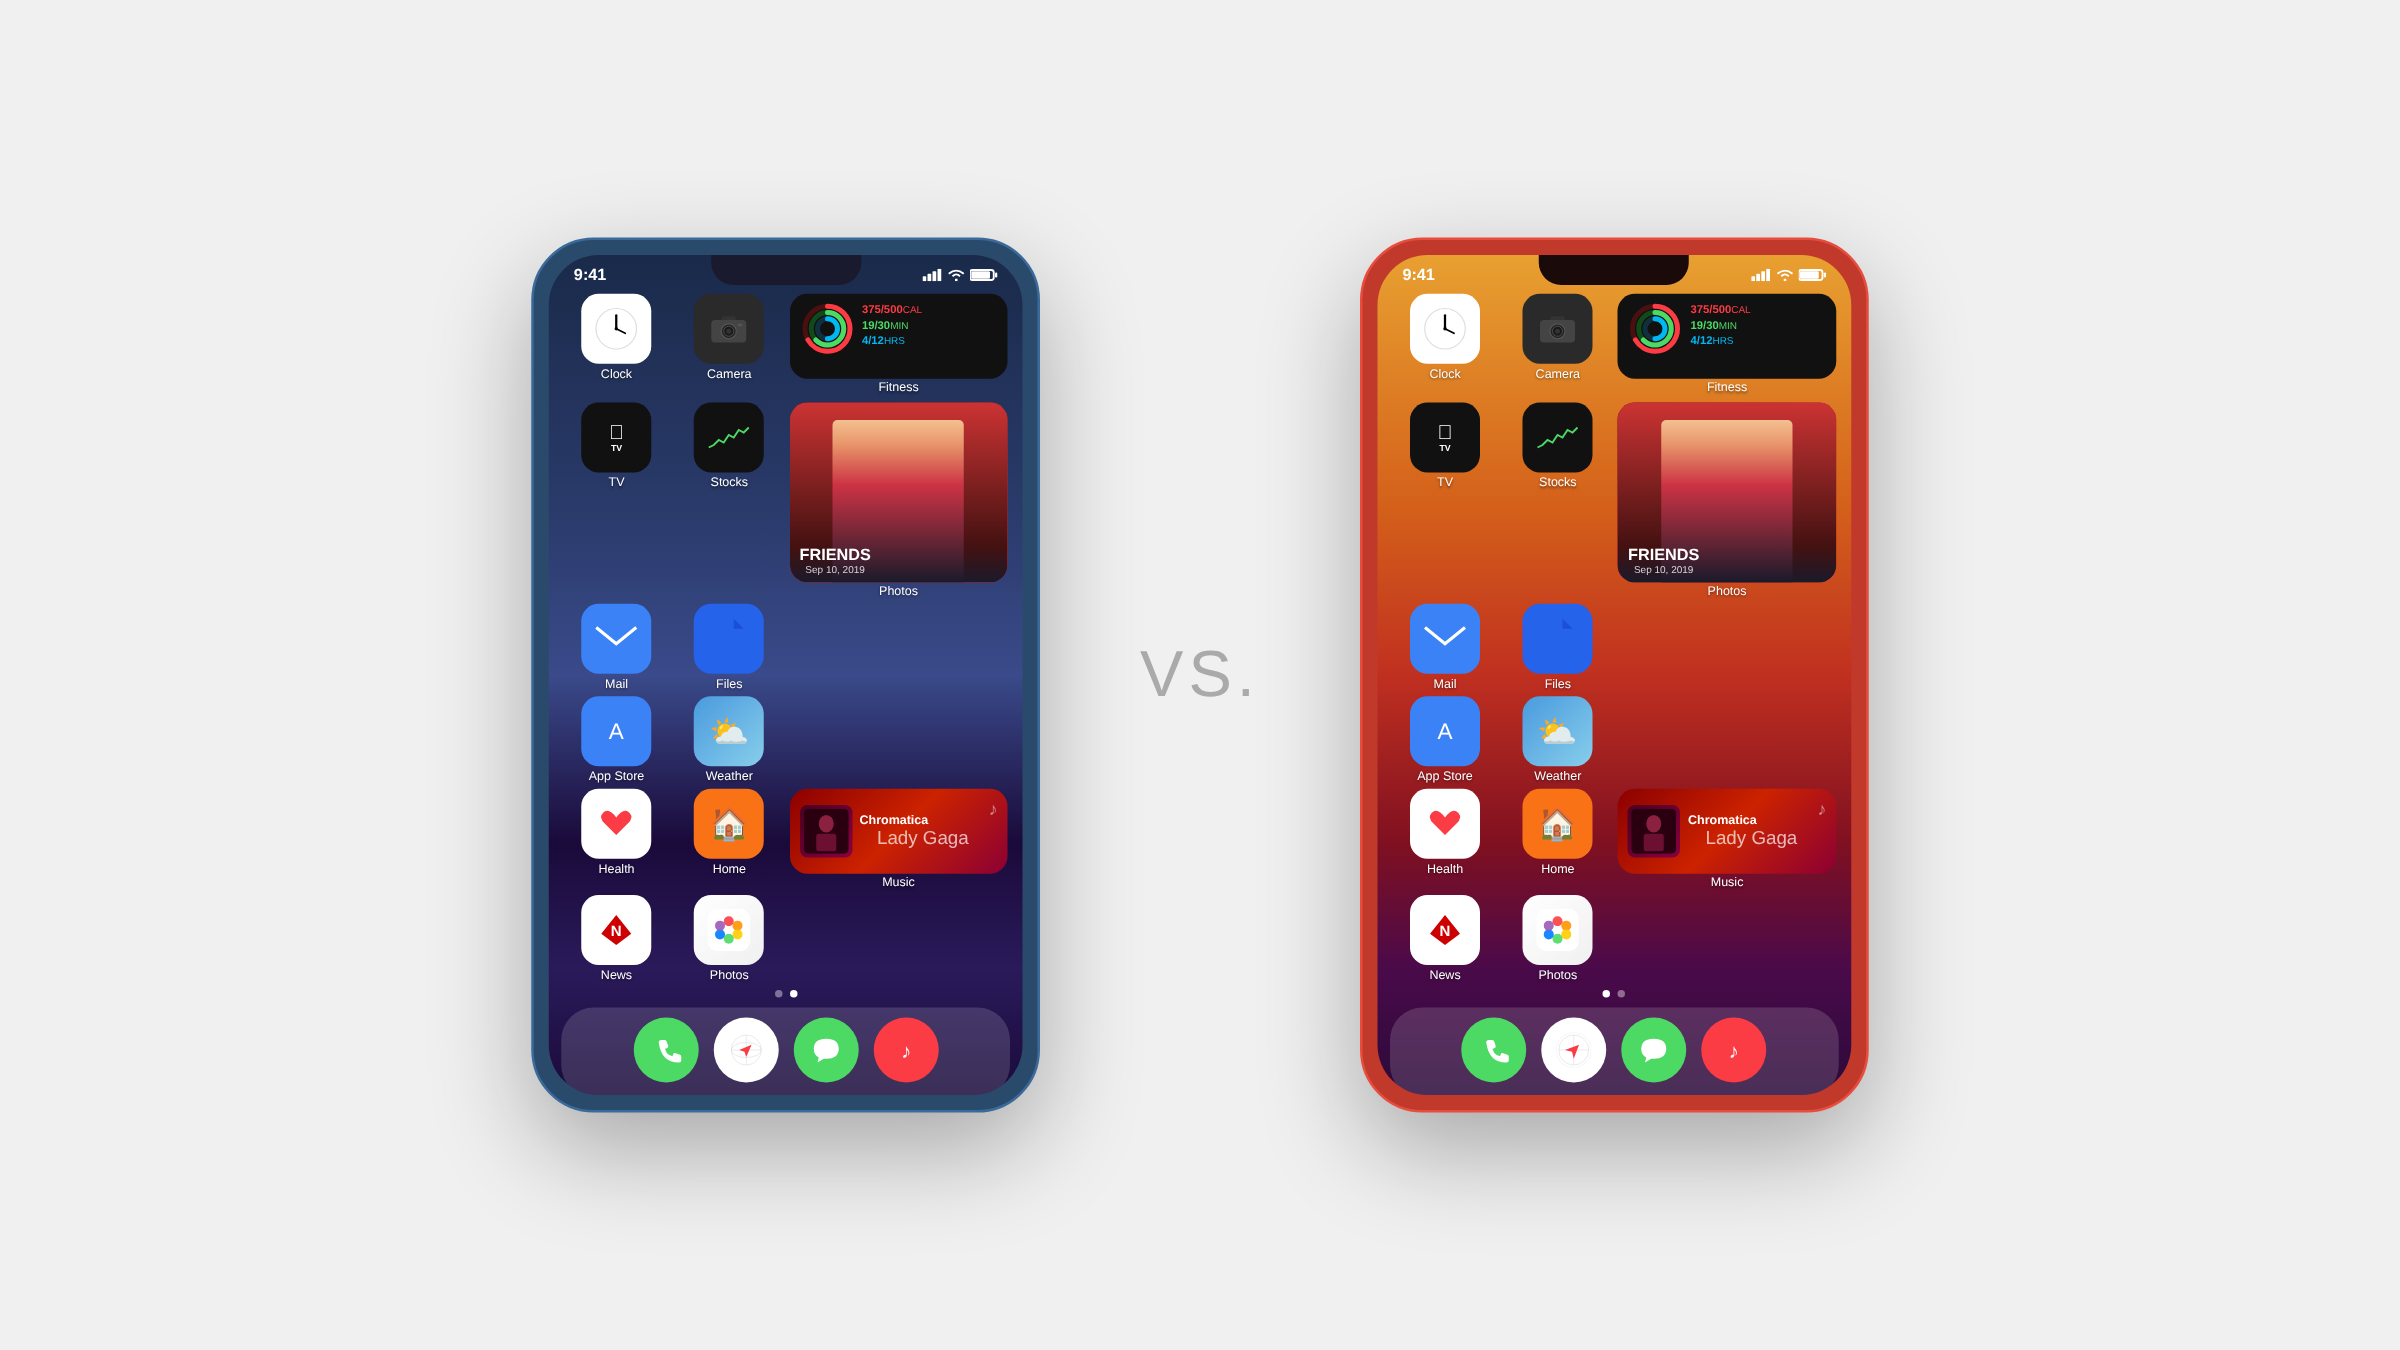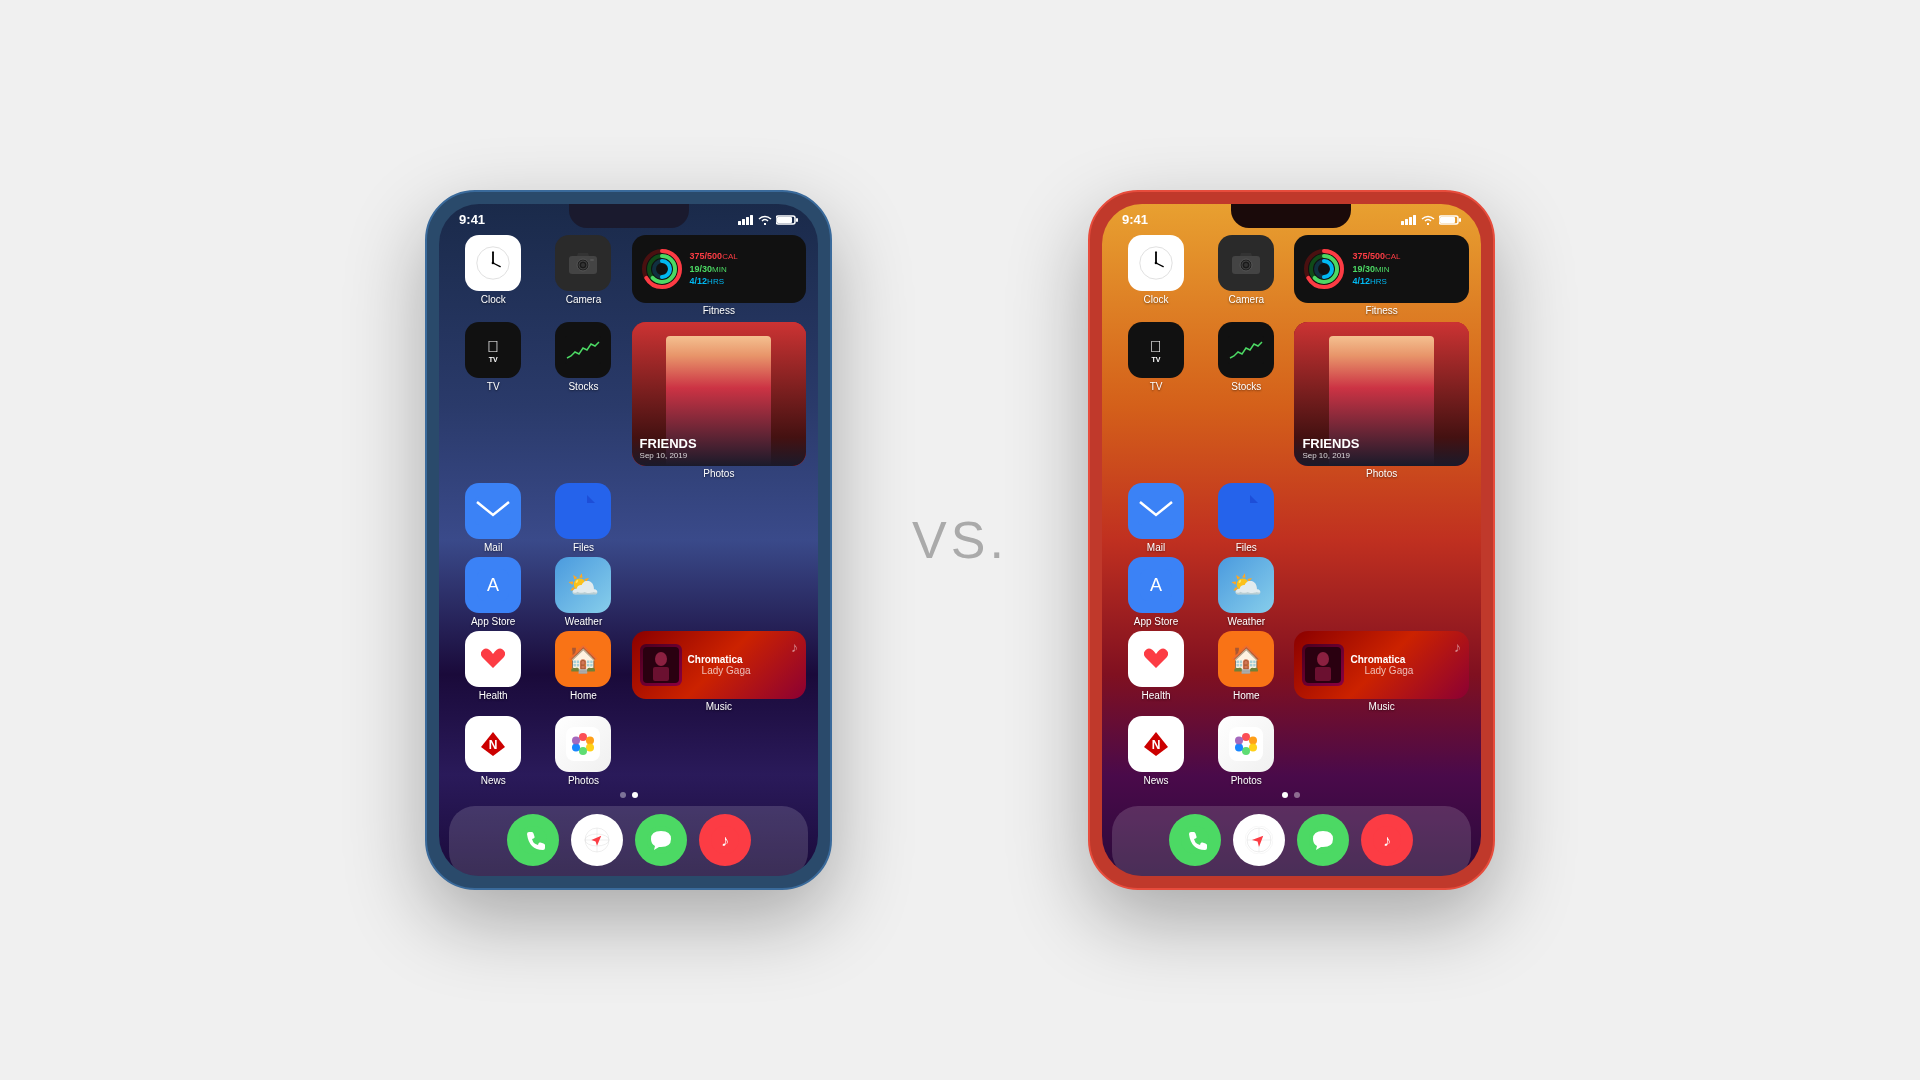--- a/index.html
+++ b/index.html
@@ -139,21 +139,20 @@
     .icon-home { background: #f97316; }
     .icon-news { background: white; }
     .icon-photos-icon { background: linear-gradient(135deg, #fff, #f0f0f0); }
 
     .fitness-widget-inner {
       background: #111;
       border-radius: 14px;
       width: 100%;
       height: 68px;
       display: flex;
-      align-items: center;
       padding: 6px 8px;
       gap: 6px;
     }
 
     .fitness-stats {
       flex: 1;
     }
 
     .fitness-stat {
       font-size: 9px;
@@ -191,20 +190,21 @@
 
     .friends-text {
       color: white;
       font-weight: 700;
       font-size: 13px;
     }
 
     .date-text {
       color: rgba(255,255,255,0.8);
       font-size: 8px;
+      text-align: center;
     }
 
     .chromatica-inner {
       background: linear-gradient(135deg, #8b0000, #cc2200, #8b0033);
       border-radius: 14px;
       width: 100%;
       height: 68px;
       display: flex;
       align-items: center;
       padding: 6px 8px;
@@ -223,21 +223,21 @@
       align-items: center;
       justify-content: center;
       font-size: 18px;
     }
 
     .chromatica-info {
       flex: 1;
     }
 
     .chromatica-title { color: white; font-size: 10px; font-weight: 600; }
-    .chromatica-artist { color: rgba(255,255,255,0.7); font-size: 10px; padding-left: 14px; }
+    .chromatica-artist { color: rgba(255,255,255,0.7); font-size: 15px; padding-left: 14px; }
     .chromatica-note { color: rgba(255,255,255,0.5); font-size: 14px; position: absolute; right: 8px; top: 8px; }
 
     
     .dock {
       display: flex;
       justify-content: center;
       gap: 12px;
       padding: 8px 20px 12px;
       background: rgba(255,255,255,0.15);
       margin: 4px 10px 8px;

